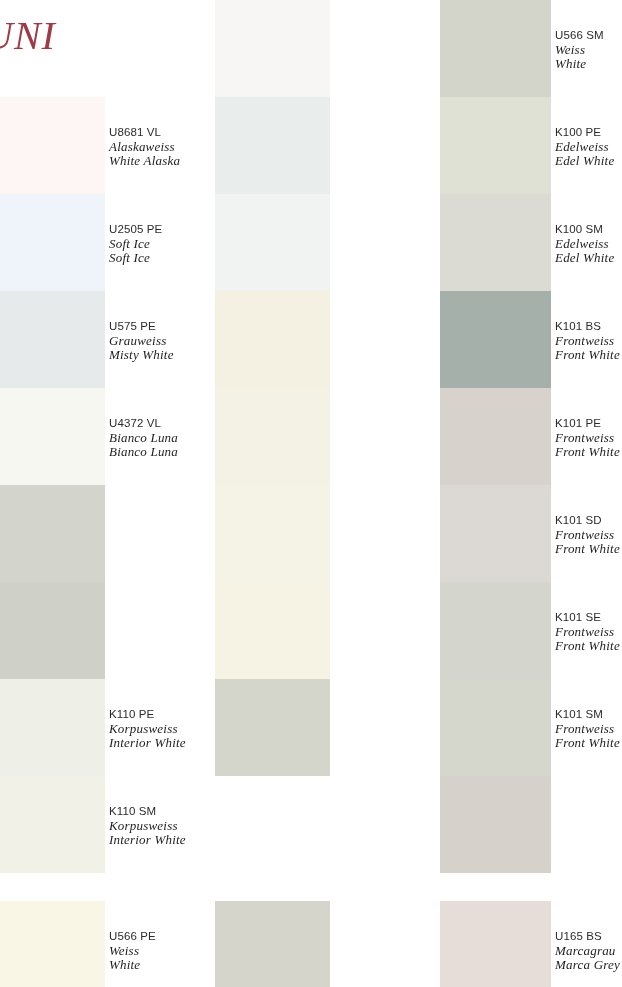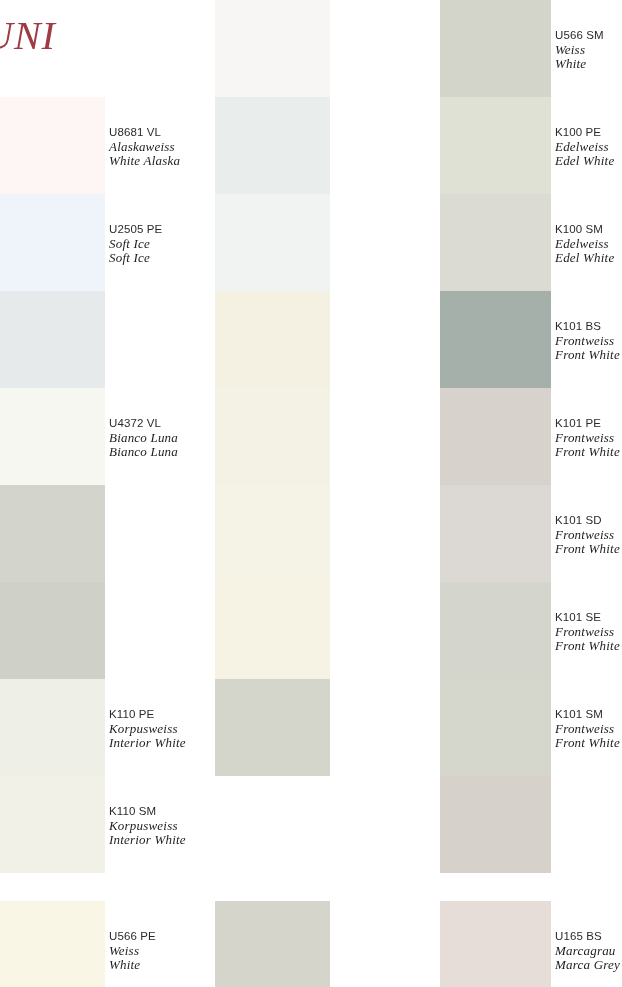--- a/index.html
+++ b/index.html
@@ -160,20 +160,25 @@
             <div class="en">Edel White</div>
           </div>
         </div>
         <div class="cell c2">
           <div class="swatch" style="background: rgb(220, 219, 211);"></div>
         </div>
       </div>
       <div class="row" style="top: 291px;">
         <div class="cell c0">
           <div class="swatch" style="background: rgb(230, 234, 234);"></div>
+          <div class="label l0">
+            <div class="code">U575 PE</div>
+            <div class="de">Grauweiss</div>
+            <div class="en">Misty White</div>
+          </div>
         </div>
         <div class="cell c1">
           <div class="swatch" style="background: rgb(244, 241, 227);"></div>
           <div class="label l1">
             <div class="code">K101 BS</div>
             <div class="de">Frontweiss</div>
             <div class="en">Front White</div>
           </div>
         </div>
         <div class="cell c2">

